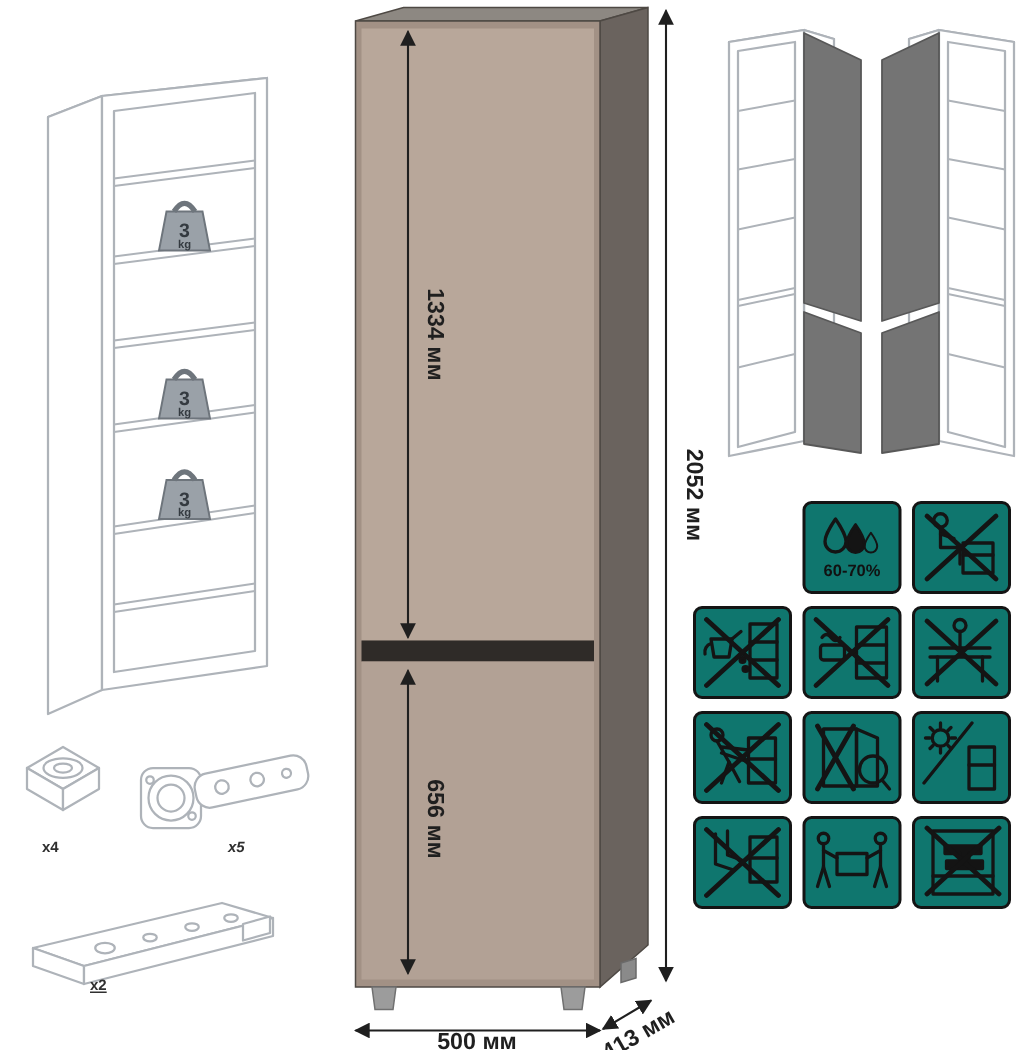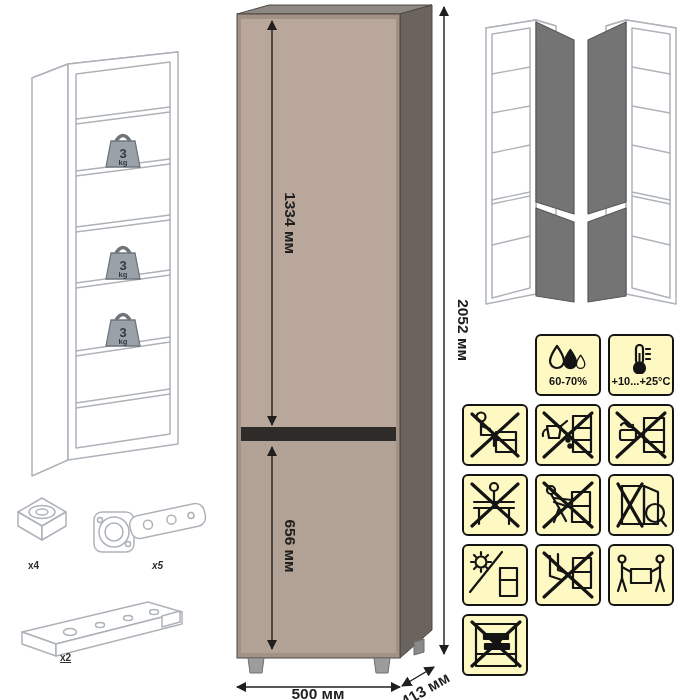--- a/index.html
+++ b/index.html
@@ -6,21 +6,21 @@
   body{font-family:"Liberation Sans", sans-serif;}
   .stage{position:relative;width:689px;height:700px;background:#fff;overflow:hidden;}
   .abs{position:absolute;}
   .qty{font-size:10px;font-weight:bold;color:#2f2f2f;}
   .dim-text{font-size:15.5px;font-weight:600;fill:#1f1f1f;}
   .wire{stroke:#aeb3b9;stroke-width:1.5;fill:#fff;stroke-linejoin:round;stroke-linecap:round;}
   .wireline{stroke:#aeb3b9;stroke-width:1.3;fill:none;stroke-linecap:round;}
   .doorp{fill:#747474;stroke:#585858;stroke-width:1.2;stroke-linejoin:round;}
   .picto-grid{position:absolute;left:462px;top:334px;display:grid;
      grid-template-columns:repeat(3,66px);grid-auto-rows:62px;column-gap:7px;row-gap:8px;}
-  .picto{border:2.5px solid #141414;border-radius:6px;background:#fef9c3;box-sizing:border-box;
+  .picto{border:2.5px solid #141414;border-radius:6px;background:#0f766e;box-sizing:border-box;
      display:flex;flex-direction:column;align-items:center;justify-content:center;}
   .picto-empty{border:none;background:transparent;}
   .pic{width:54px;height:50px;}
   .pic-sm{width:44px;height:30px;}
   .s{stroke:#141414;stroke-width:2.2;fill:none;stroke-linecap:round;stroke-linejoin:round;}
   .sf{stroke:#141414;stroke-width:2.2;fill:#141414;stroke-linecap:round;stroke-linejoin:round;}
   .x{stroke:#141414;stroke-width:3.2;fill:none;stroke-linecap:round;}
   .clim-label{font-size:11px;font-weight:bold;color:#111;margin-top:2px;line-height:1;}
   .pictext{font-size:11px;font-weight:bold;fill:#111;}
 </style>
@@ -184,33 +184,20 @@
       <svg class="pic-sm" viewBox="0 0 44 30">
         <g>
           <path class="s" stroke-width="2" d="M11 2 C11 2 4 12 4 17 a7 7 0 0 0 14 0 C18 12 11 2 11 2 Z"></path>
           <path class="sf" stroke-width="1.5" transform="translate(15,4) scale(0.85)" d="M11 2 C11 2 4 12 4 17 a7 7 0 0 0 14 0 C18 12 11 2 11 2 Z"></path>
           <path class="s" stroke-width="2" transform="translate(28,10) scale(0.6)" d="M11 2 C11 2 4 12 4 17 a7 7 0 0 0 14 0 C18 12 11 2 11 2 Z"></path>
         </g>
       </svg>
       <div class="clim-label">60-70%</div>
     </div>
 
-    <div class="picto">
-      <svg class="pic-sm" viewBox="0 0 44 30">
-        <g>
-          <rect class="s" stroke-width="2" x="17" y="1" width="7" height="19" rx="3.5"></rect>
-          <circle class="sf" stroke-width="1.5" cx="20.5" cy="24" r="5.5"></circle>
-          <rect x="19.5" y="9" width="2" height="11" fill="#141414"></rect>
-          <line class="s" stroke-width="1.8" x1="27" y1="5" x2="31" y2="5"></line>
-          <line class="s" stroke-width="1.8" x1="27" y1="10" x2="31" y2="10"></line>
-          <line class="s" stroke-width="1.8" x1="27" y1="15" x2="31" y2="15"></line>
-        </g>
-      </svg>
-      <div class="clim-label">+10...+25°C</div>
-    </div>
 
     <div class="picto">
       <svg class="pic" viewBox="0 0 54 50">
         <rect class="s" x="28" y="22" width="20" height="20"></rect>
         <line class="s" x1="28" y1="30" x2="48" y2="30"></line>
         <circle class="s" cx="13" cy="7" r="4.5"></circle>
         <path class="s" d="M13 12 L13 25 L26 25 L26 36"></path>
         <line class="s" x1="13" y1="16" x2="22" y2="19"></line>
         <line class="x" x1="4" y1="4" x2="50" y2="46"></line>
         <line class="x" x1="50" y1="4" x2="4" y2="46"></line>

